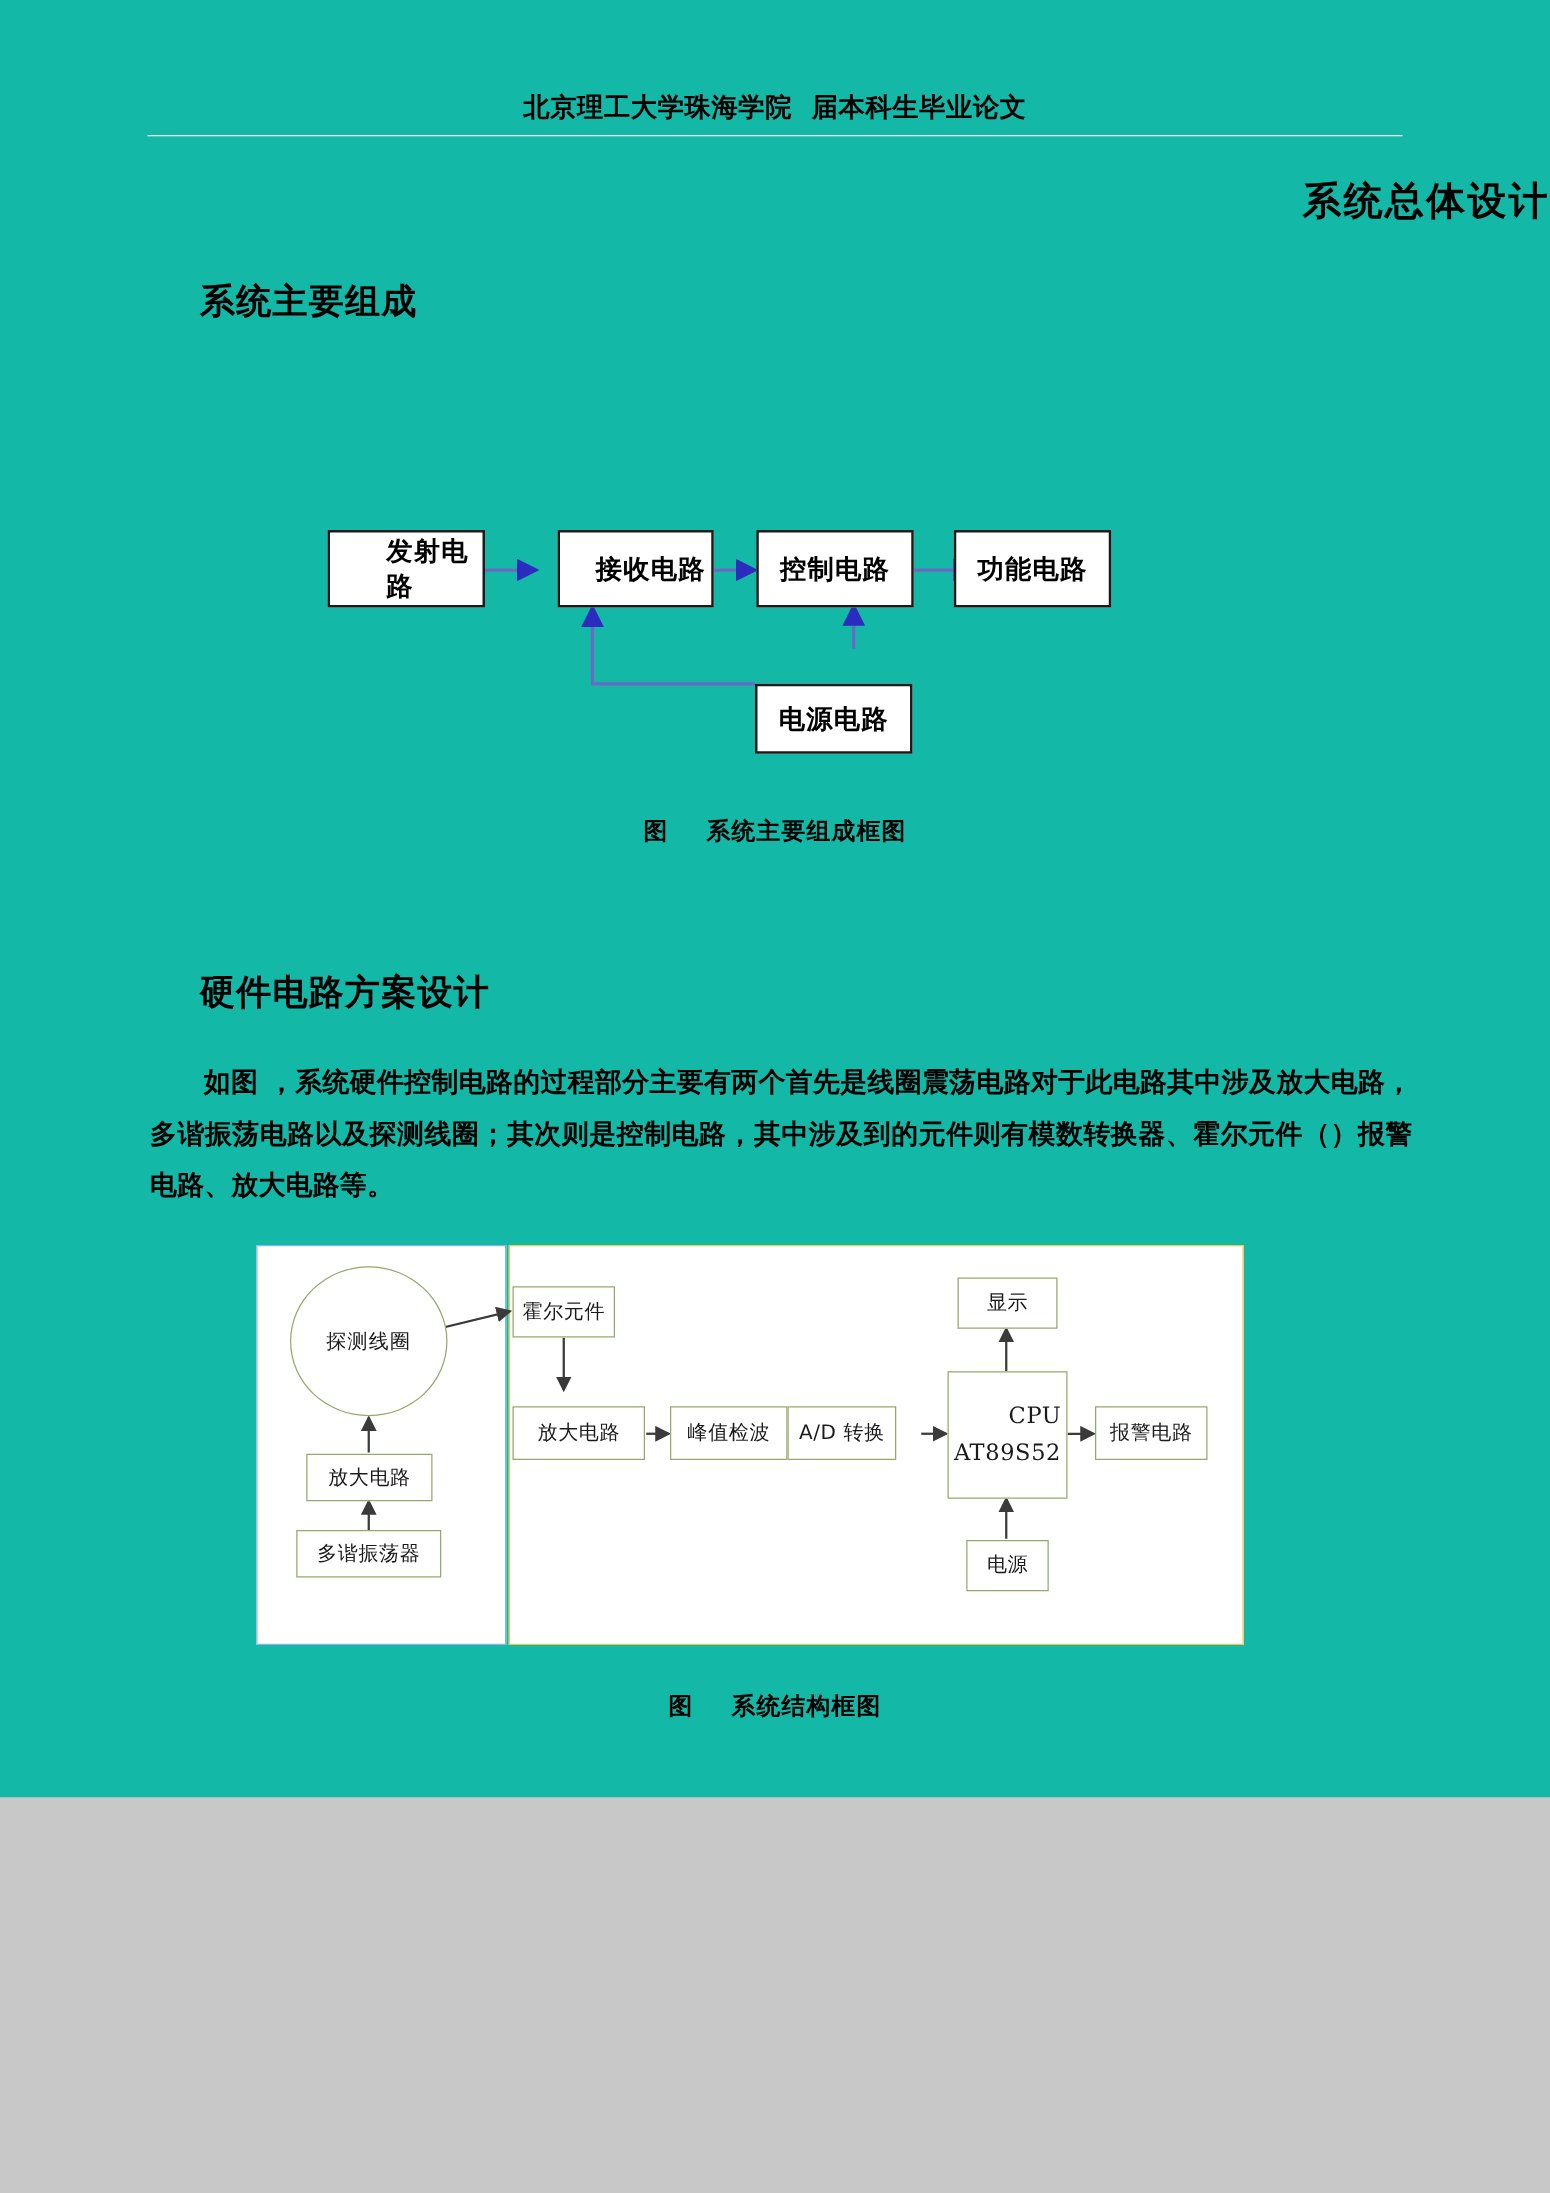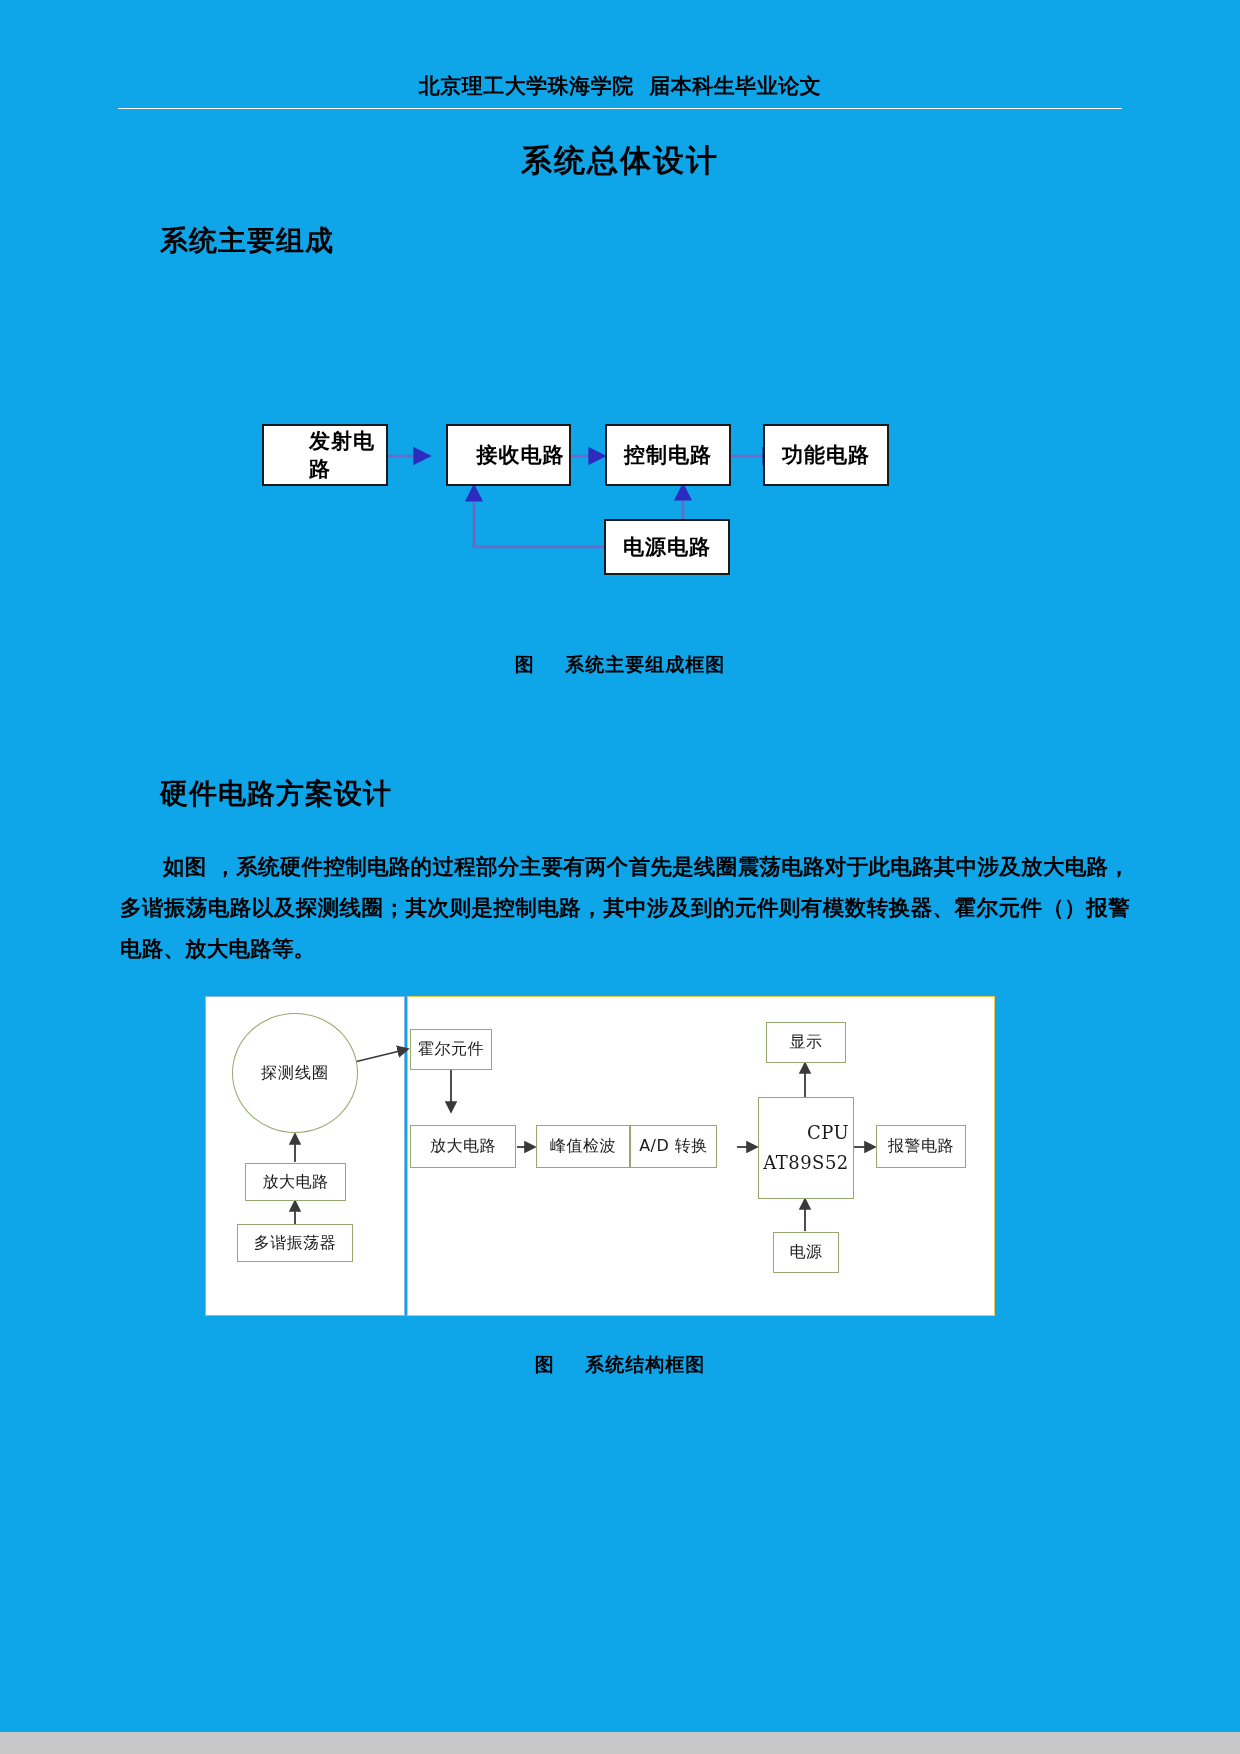--- a/index.html
+++ b/index.html
@@ -3,22 +3,22 @@
 <meta charset="utf-8">
 <style>
   html, body {
     margin: 0;
     padding: 0;
     background: #c8c8c8;
   }
   .page {
     position: relative;
     width: 1240px;
-    height: 1732px;
-    background: #0ea5e9;
+    height: 1438px;
+    background: #14b8a6;
     margin: 0 auto;
     overflow: hidden;
     font-family: "DejaVu Sans", "Liberation Sans", sans-serif;
     color: #000;
   }
 
   
   .doc-header {
     position: absolute;
     top: 72px;
@@ -38,21 +38,21 @@
     height: 0;
     border-top: 1px solid #ffffff;
   }
 
   
   .doc-title {
     position: absolute;
     top: 140px;
     left: 0;
     width: 1240px;
-    text-align: center;
+    text-align: right;
     font-size: 31px;
     font-weight: 700;
     letter-spacing: 2px;
   }
 
   
   .h2 {
     position: absolute;
     font-size: 28px;
     font-weight: 700;
@@ -198,21 +198,21 @@
 
       <line x1="683" y1="519" x2="683" y2="485" stroke="#6a6ac4" stroke-width="2.6" marker-end="url(#ar1)"></line>
 
       <polyline points="604,547 474,547 474,486" fill="none" stroke="#6a6ac4" stroke-width="2.6" marker-end="url(#ar1)"></polyline>
     </svg>
 
     <div class="node" style="left:262px; top:424px; width:126px; height:62px;padding-left:45px;">发射电路</div>
     <div class="node" style="left:446px; top:424px; width:125px; height:62px;padding-left:24px;">接收电路</div>
     <div class="node" style="left:605px; top:424px; width:126px; height:62px;">控制电路</div>
     <div class="node" style="left:763px; top:424px; width:126px; height:62px;">功能电路</div>
-    <div class="node" style="left:604px; top:519px; width:126px; height:56px;">电源电路</div>
+    <div class="node" style="left:604px; top:547px; width:126px; height:56px;">电源电路</div>
   </div>
 
   <div class="caption" id="cap-1">图    系统主要组成框图</div>
 
   <div class="h2" id="h2-2">硬件电路方案设计</div>
   <div class="para" id="para-2">如图  ，系统硬件控制电路的过程部分主要有两个首先是线圈震荡电路对于此电路其中涉及放大电路，多谐振荡电路以及探测线圈；其次则是控制电路，其中涉及到的元件则有模数转换器、霍尔元件（）报警电路、放大电路等。</div>
 
   <div class="fig2">
 
     <div class="panel-left"></div>

